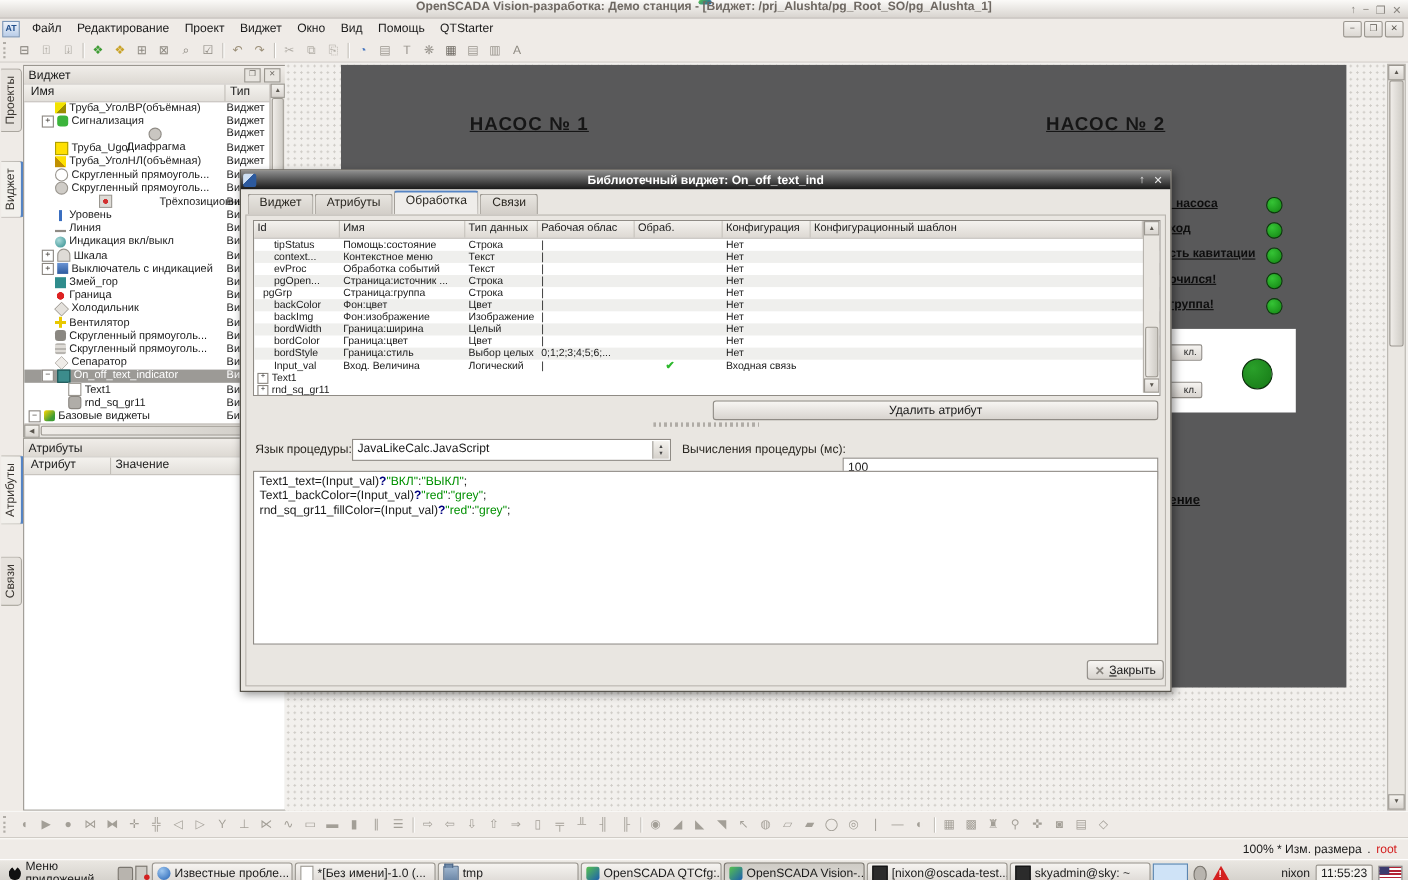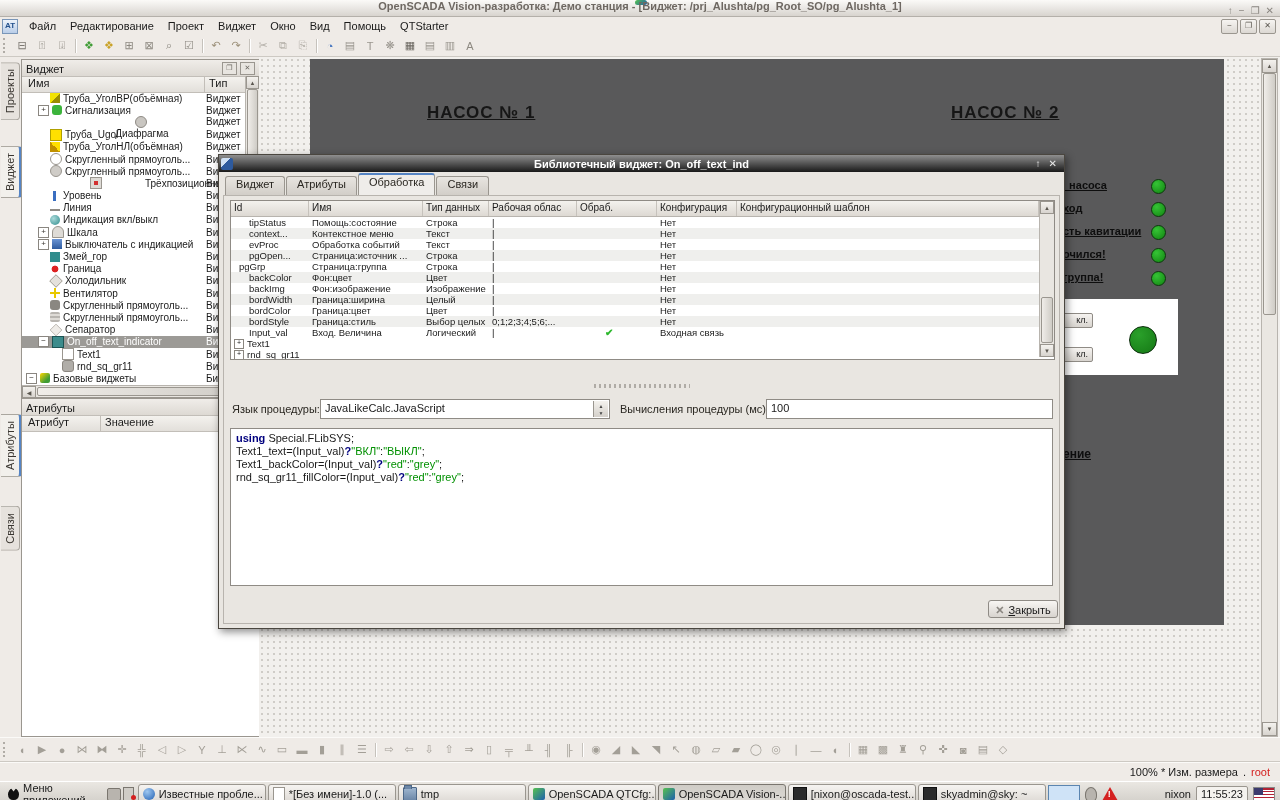--- a/index.html
+++ b/index.html
@@ -587,33 +587,33 @@
               <span class="exp">+</span>
               <span>rnd_sq_gr11</span>
             </div>
           </div>
         <div id="dtsb">
           <div class="sbtn" style="height:11px;">▲</div>
           <div class="thumb" style="position:absolute;left:1px;right:1px;top:96px;height:44px;"></div>
           <div class="sbtn" style="position:absolute;bottom:0;left:0;right:0;height:11px;">▼</div>
         </div>
       </div>
+      <div class="dbtn" style="left:424px;top:168px;width:405px;">Удалить атрибут</div>
       <div id="dsplit"></div>
       <div class="dlbl" style="left:8px;top:207px;">Язык процедуры:</div>
       <div class="dfield" id="dcombo" style="left:96px;top:203px;width:290px;">
         <span>JavaLikeCalc.JavaScript</span>
         <span class="spin">
           <span>▲</span>
             <span>▼</span>
         </span>
       </div>
       <div class="dlbl" style="left:396px;top:207px;">Вычисления процедуры (мс):</div>
-      <div class="dfield" style="left:542px;top:203px;width:287px;">100</div>
+      <div class="dfield" style="left:542px;top:220px;width:287px;">100</div>
       <div id="deditor">
-          <div><span class="tok-kw">using</span><span class="tok-pl"> Special.FLibSYS;</span></div>
           <div><span class="tok-pl">Text1_text=(Input_val)</span><span class="tok-op">?</span><span class="tok-str">"ВКЛ"</span><span class="tok-pl">:</span><span class="tok-str">"ВЫКЛ"</span><span class="tok-pl">;</span></div>
           <div><span class="tok-pl">Text1_backColor=(Input_val)</span><span class="tok-op">?</span><span class="tok-str">"red"</span><span class="tok-pl">:</span><span class="tok-str">"grey"</span><span class="tok-pl">;</span></div>
           <div><span class="tok-pl">rnd_sq_gr11_fillColor=(Input_val)</span><span class="tok-op">?</span><span class="tok-str">"red"</span><span class="tok-pl">:</span><span class="tok-str">"grey"</span><span class="tok-pl">;</span></div>
         </div>
       <div class="dbtn" id="dclose">
         <span class="xi">✕</span>
         <span class="lbl">Закрыть</span>
       </div>
     </div>
   </div>

